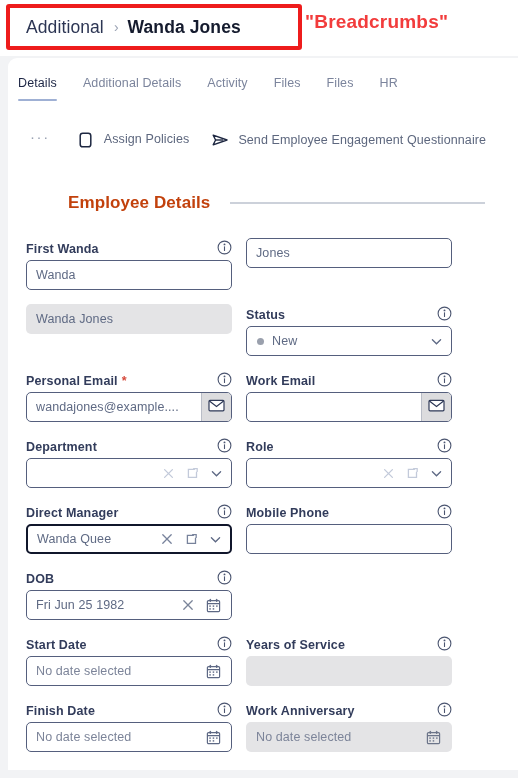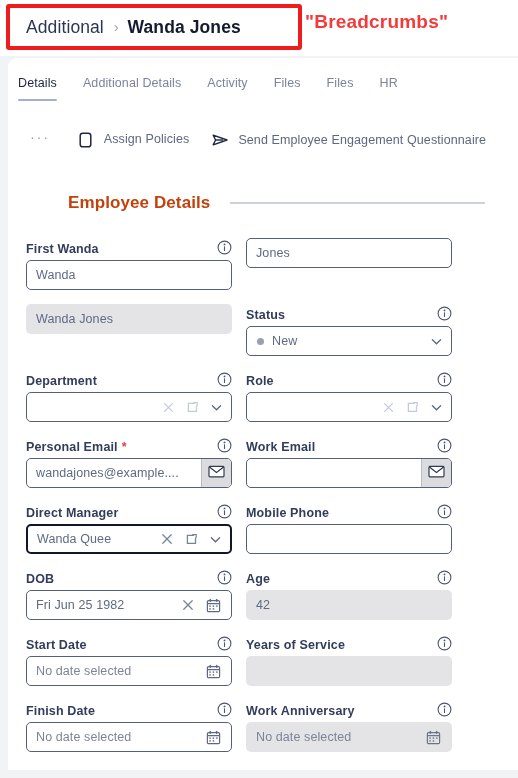--- a/index.html
+++ b/index.html
@@ -411,89 +411,20 @@
                   </svg>
               </span>
             </span>
           </div>
         </div>
       </div>
 
       <div class="row">
         <div class="field col-l">
           <div class="f-head">
-            <span class="f-label">Department</span>
-            <span class="info-icon">
-              <svg width="15" height="15" viewBox="0 0 15 15">
-                  <circle cx="7.5" cy="7.5" r="6.4" fill="none" stroke="#4b5570" stroke-width="1.1"></circle>
-                  <circle cx="7.5" cy="4.4" r=".95" fill="#4b5570"></circle>
-                  <rect x="6.95" y="6.3" width="1.1" height="4.7" rx=".5" fill="#4b5570"></rect>
-                </svg>
-            </span>
-          </div>
-          <div class="f-input">
-            <span class="f-text"></span>
-            <span class="trail">
-              <span class="ic">
-                <svg width="13" height="13" viewBox="0 0 13 13">
-                    <path d="M2.6 2.6 L10.4 10.4 M10.4 2.6 L2.6 10.4" stroke="#c3cada" stroke-width="1.3" stroke-linecap="round"></path>
-                  </svg>
-              </span>
-              <span class="ic">
-                <svg width="13" height="13" viewBox="0 0 13 13">
-                    <path d="M8.4 2.3 H2.4 V10.4 H10.5 V5.2" fill="none" stroke="#c3cada" stroke-width="1.3" stroke-linecap="round"></path>
-                    <path d="M7.6 1.6 L11.2 1.6 L11.2 4.4" fill="none" stroke="#c3cada" stroke-width="1.2" stroke-linecap="round"></path>
-                  </svg>
-              </span>
-              <span class="ic">
-                <svg width="13" height="13" viewBox="0 0 13 13">
-                    <path d="M2.4 4.8 L6.5 8.8 L10.6 4.8" fill="none" stroke="#5d6884" stroke-width="1.3" stroke-linecap="round"></path>
-                  </svg>
-              </span>
-            </span>
-          </div>
-        </div>
-        <div class="field col-r">
-          <div class="f-head">
-            <span class="f-label">Role</span>
-            <span class="info-icon">
-              <svg width="15" height="15" viewBox="0 0 15 15">
-                  <circle cx="7.5" cy="7.5" r="6.4" fill="none" stroke="#4b5570" stroke-width="1.1"></circle>
-                  <circle cx="7.5" cy="4.4" r=".95" fill="#4b5570"></circle>
-                  <rect x="6.95" y="6.3" width="1.1" height="4.7" rx=".5" fill="#4b5570"></rect>
-                </svg>
-            </span>
-          </div>
-          <div class="f-input">
-            <span class="f-text"></span>
-            <span class="trail">
-              <span class="ic">
-                <svg width="13" height="13" viewBox="0 0 13 13">
-                    <path d="M2.6 2.6 L10.4 10.4 M10.4 2.6 L2.6 10.4" stroke="#c3cada" stroke-width="1.3" stroke-linecap="round"></path>
-                  </svg>
-              </span>
-              <span class="ic">
-                <svg width="13" height="13" viewBox="0 0 13 13">
-                    <path d="M8.4 2.3 H2.4 V10.4 H10.5 V5.2" fill="none" stroke="#c3cada" stroke-width="1.3" stroke-linecap="round"></path>
-                    <path d="M7.6 1.6 L11.2 1.6 L11.2 4.4" fill="none" stroke="#c3cada" stroke-width="1.2" stroke-linecap="round"></path>
-                  </svg>
-              </span>
-              <span class="ic">
-                <svg width="13" height="13" viewBox="0 0 13 13">
-                    <path d="M2.4 4.8 L6.5 8.8 L10.6 4.8" fill="none" stroke="#5d6884" stroke-width="1.3" stroke-linecap="round"></path>
-                  </svg>
-              </span>
-            </span>
-          </div>
-        </div>
-      </div>
-
-      <div class="row">
-        <div class="field col-l">
-          <div class="f-head">
             <span class="f-label">Personal Email</span>
             <span class="f-req">*</span>
             <span class="info-icon">
               <svg width="15" height="15" viewBox="0 0 15 15">
                   <circle cx="7.5" cy="7.5" r="6.4" fill="none" stroke="#4b5570" stroke-width="1.1"></circle>
                   <circle cx="7.5" cy="4.4" r=".95" fill="#4b5570"></circle>
                   <rect x="6.95" y="6.3" width="1.1" height="4.7" rx=".5" fill="#4b5570"></rect>
                 </svg>
             </span>
           </div>
@@ -520,20 +451,89 @@
                 </svg>
             </span>
           </div>
           <div class="f-input">
             <span class="f-text"></span>
             <span class="attach-btn">
               <span>
                 <svg width="17" height="13" viewBox="0 0 17 13">
                     <rect x="1" y="1.4" width="15" height="10.4" rx="1" fill="#ffffff" stroke="#2f3a58" stroke-width="1.2"></rect>
                     <path d="M1.4 2 L8.5 7.4 L15.6 2" fill="none" stroke="#2f3a58" stroke-width="1.2"></path>
+                  </svg>
+              </span>
+            </span>
+          </div>
+        </div>
+      </div>
+
+      <div class="row">
+        <div class="field col-l">
+          <div class="f-head">
+            <span class="f-label">Department</span>
+            <span class="info-icon">
+              <svg width="15" height="15" viewBox="0 0 15 15">
+                  <circle cx="7.5" cy="7.5" r="6.4" fill="none" stroke="#4b5570" stroke-width="1.1"></circle>
+                  <circle cx="7.5" cy="4.4" r=".95" fill="#4b5570"></circle>
+                  <rect x="6.95" y="6.3" width="1.1" height="4.7" rx=".5" fill="#4b5570"></rect>
+                </svg>
+            </span>
+          </div>
+          <div class="f-input">
+            <span class="f-text"></span>
+            <span class="trail">
+              <span class="ic">
+                <svg width="13" height="13" viewBox="0 0 13 13">
+                    <path d="M2.6 2.6 L10.4 10.4 M10.4 2.6 L2.6 10.4" stroke="#c3cada" stroke-width="1.3" stroke-linecap="round"></path>
+                  </svg>
+              </span>
+              <span class="ic">
+                <svg width="13" height="13" viewBox="0 0 13 13">
+                    <path d="M8.4 2.3 H2.4 V10.4 H10.5 V5.2" fill="none" stroke="#c3cada" stroke-width="1.3" stroke-linecap="round"></path>
+                    <path d="M7.6 1.6 L11.2 1.6 L11.2 4.4" fill="none" stroke="#c3cada" stroke-width="1.2" stroke-linecap="round"></path>
+                  </svg>
+              </span>
+              <span class="ic">
+                <svg width="13" height="13" viewBox="0 0 13 13">
+                    <path d="M2.4 4.8 L6.5 8.8 L10.6 4.8" fill="none" stroke="#5d6884" stroke-width="1.3" stroke-linecap="round"></path>
+                  </svg>
+              </span>
+            </span>
+          </div>
+        </div>
+        <div class="field col-r">
+          <div class="f-head">
+            <span class="f-label">Role</span>
+            <span class="info-icon">
+              <svg width="15" height="15" viewBox="0 0 15 15">
+                  <circle cx="7.5" cy="7.5" r="6.4" fill="none" stroke="#4b5570" stroke-width="1.1"></circle>
+                  <circle cx="7.5" cy="4.4" r=".95" fill="#4b5570"></circle>
+                  <rect x="6.95" y="6.3" width="1.1" height="4.7" rx=".5" fill="#4b5570"></rect>
+                </svg>
+            </span>
+          </div>
+          <div class="f-input">
+            <span class="f-text"></span>
+            <span class="trail">
+              <span class="ic">
+                <svg width="13" height="13" viewBox="0 0 13 13">
+                    <path d="M2.6 2.6 L10.4 10.4 M10.4 2.6 L2.6 10.4" stroke="#c3cada" stroke-width="1.3" stroke-linecap="round"></path>
+                  </svg>
+              </span>
+              <span class="ic">
+                <svg width="13" height="13" viewBox="0 0 13 13">
+                    <path d="M8.4 2.3 H2.4 V10.4 H10.5 V5.2" fill="none" stroke="#c3cada" stroke-width="1.3" stroke-linecap="round"></path>
+                    <path d="M7.6 1.6 L11.2 1.6 L11.2 4.4" fill="none" stroke="#c3cada" stroke-width="1.2" stroke-linecap="round"></path>
+                  </svg>
+              </span>
+              <span class="ic">
+                <svg width="13" height="13" viewBox="0 0 13 13">
+                    <path d="M2.4 4.8 L6.5 8.8 L10.6 4.8" fill="none" stroke="#5d6884" stroke-width="1.3" stroke-linecap="round"></path>
                   </svg>
               </span>
             </span>
           </div>
         </div>
       </div>
 
       <div class="row">
         <div class="field col-l">
           <div class="f-head">
@@ -614,35 +614,20 @@
                     <rect x="3.3" y="7.4" width="1.5" height="1.4" fill="#5d6884"></rect>
                     <rect x="6.7" y="7.4" width="1.5" height="1.4" fill="#5d6884"></rect>
                     <rect x="10.1" y="7.4" width="1.5" height="1.4" fill="#5d6884"></rect>
                     <rect x="3.3" y="10.2" width="1.5" height="1.4" fill="#5d6884"></rect>
                     <rect x="6.7" y="10.2" width="1.5" height="1.4" fill="#5d6884"></rect>
                   </svg>
               </span>
             </span>
           </div>
         </div>
-        <div class="field col-r">
-          <div class="f-head">
-            <span class="f-label">Age</span>
-            <span class="info-icon">
-              <svg width="15" height="15" viewBox="0 0 15 15">
-                  <circle cx="7.5" cy="7.5" r="6.4" fill="none" stroke="#4b5570" stroke-width="1.1"></circle>
-                  <circle cx="7.5" cy="4.4" r=".95" fill="#4b5570"></circle>
-                  <rect x="6.95" y="6.3" width="1.1" height="4.7" rx=".5" fill="#4b5570"></rect>
-                </svg>
-            </span>
-          </div>
-          <div class="f-input readonly">
-            <span class="f-text">42</span>
-          </div>
-        </div>
       </div>
 
       <div class="row">
         <div class="field col-l">
           <div class="f-head">
             <span class="f-label">Start Date</span>
             <span class="info-icon">
               <svg width="15" height="15" viewBox="0 0 15 15">
                   <circle cx="7.5" cy="7.5" r="6.4" fill="none" stroke="#4b5570" stroke-width="1.1"></circle>
                   <circle cx="7.5" cy="4.4" r=".95" fill="#4b5570"></circle>

